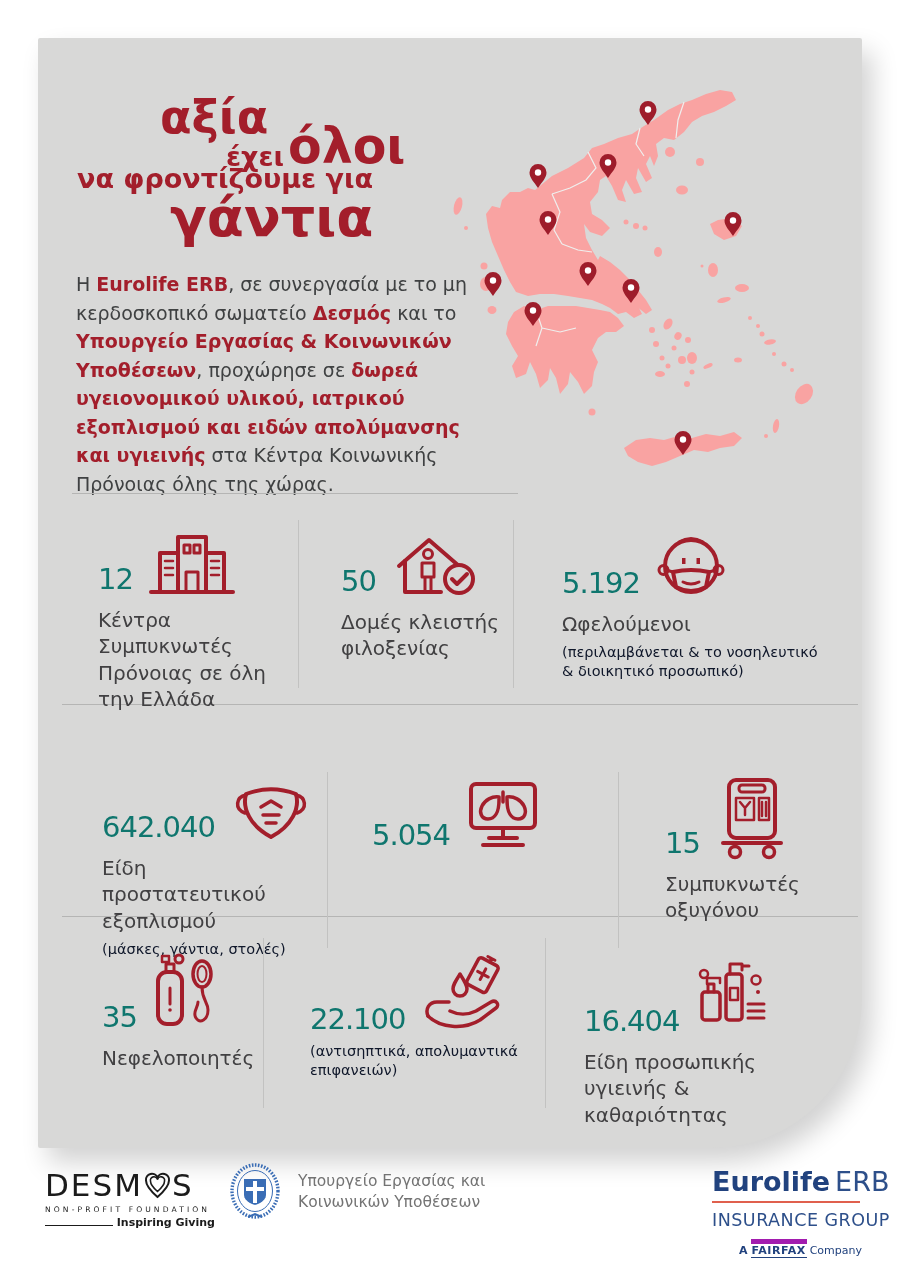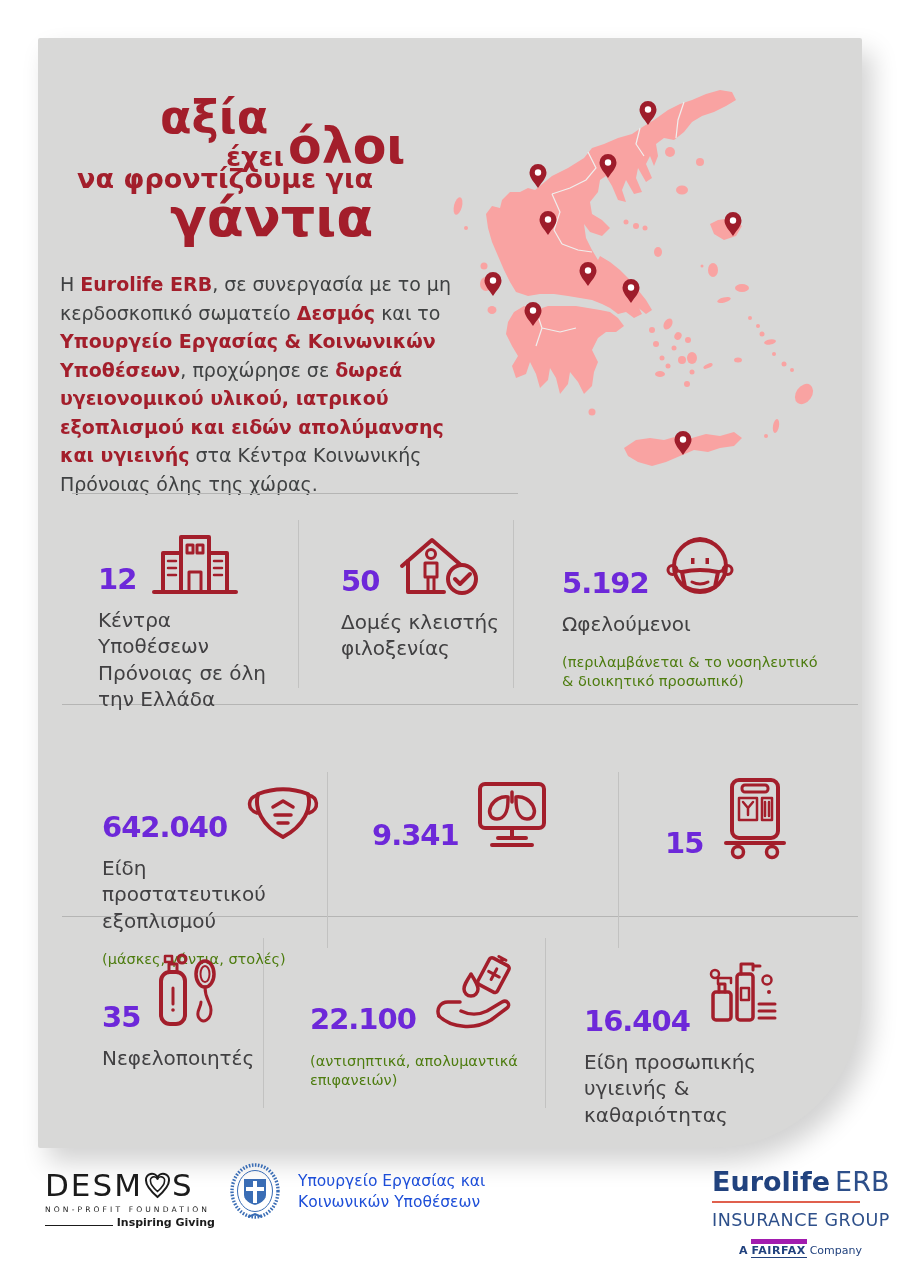--- a/index.html
+++ b/index.html
@@ -20,44 +20,44 @@
   }
   
   .t-word{position:absolute;color:#a31e2b;font-weight:bold;line-height:1;white-space:nowrap;}
   #t1{left:160px;top:94px;font-size:46px;}
   #t2{left:226px;top:143px;font-size:27px;}
   #t3{left:288px;top:122px;font-size:49px;}
   #t4{left:77px;top:165px;font-size:27px;}
   #t5{left:170px;top:191px;font-size:54px;}
   
   .intro{
-    position:absolute;left:60px;top:270px;width:404px;
+    position:absolute;left:76px;top:270px;width:404px;
     font-size:19px;line-height:28.5px;color:#3f4142;font-weight:500;
   }
   .seg-red{color:#a31e2b;font-weight:bold;}
   
   .hr{position:absolute;height:1px;background:#b5b5b4;}
   #hr1{left:72px;top:493px;width:446px;}
   #hr2{left:62px;top:704px;width:796px;}
   #hr3{left:62px;top:916px;width:796px;}
   
   .srow{position:absolute;left:62px;width:796px;display:flex;}
   #row1{top:520px;height:168px;}
   #row2{top:772px;height:176px;}
   #row3{top:938px;height:170px;}
   .scol{box-sizing:border-box;height:100%;}
   .scol + .scol{border-left:1px solid #c2c2c1;}
   .stat-top{display:flex;align-items:flex-end;gap:15px;}
   .stat-value{
-    color:#6d28d9;font-weight:bold;font-size:29px;letter-spacing:-1px;
+    color:#0f766e;font-weight:normal;font-size:29px;letter-spacing:-1px;
     line-height:1;padding-bottom:2px;white-space:nowrap;
   }
   .stat-icon{flex:0 0 auto;}
   .stat-label{margin-top:11px;font-size:20px;line-height:1.32;color:#414042;}
-  .stat-note{margin-top:16px;font-size:14.5px;line-height:1.3;color:#4d7c0f;}
+  .stat-note{margin-top:6px;font-size:14.5px;line-height:1.3;color:#0f172a;}
   
   #r1c1{width:236px;padding:14px 0 0 36px;}  #r1c1 .stat-label{max-width:185px;}
   #r1c2{width:215px;padding:14px 0 0 42px;}  #r1c2 .stat-label{max-width:160px;}
   #r1c3{width:345px;padding:10px 0 0 48px;}  #r1c3 .stat-note{max-width:265px;}
   #r2c1{width:265px;padding:14px 0 0 40px;}  #r2c1 .stat-label{max-width:200px;}
   #r2c2{width:291px;padding:8px 0 0 44px;}   #r2c2 .stat-label{max-width:235px;}
   #r2c3{width:240px;padding:4px 0 0 46px;}   #r2c3 .stat-label{max-width:150px;}
   #r3c1{width:201px;padding:14px 0 0 40px;}
   #r3c2{width:282px;padding:16px 0 0 46px;}  #r3c2 .stat-note{max-width:215px;}
   #r3c3{width:313px;padding:16px 0 0 38px;}  #r3c3 .stat-label{max-width:245px;}
@@ -65,21 +65,21 @@
   .map{position:absolute;left:440px;top:60px;}
   
   .footer{position:absolute;left:0;top:1150px;width:900px;height:122px;}
   .desmos{position:absolute;left:45px;top:20px;width:170px;color:#1b1b1b;}
   .desmos-name{font-size:31px;letter-spacing:2px;line-height:1;display:flex;align-items:center;}
   .desmos-sub{font-size:7.6px;letter-spacing:3.1px;margin-top:4px;white-space:nowrap;}
   .desmos-tagline{display:flex;align-items:flex-end;margin-top:2px;}
   .desmos-tagline .tl-line{flex:1;border-bottom:1.6px solid #1b1b1b;margin-bottom:3px;}
   .desmos-tagline .tl-text{font-size:11px;font-weight:bold;margin-left:4px;white-space:nowrap;}
   .ministry{position:absolute;left:228px;top:12px;display:flex;align-items:center;gap:16px;}
-  .ministry-text{font-size:15.5px;line-height:21px;color:#1d4ed8;font-weight:500;}
+  .ministry-text{font-size:15.5px;line-height:21px;color:#737373;font-weight:500;}
   .eurolife{position:absolute;left:712px;top:18px;width:150px;}
   .eurolife-brand{font-size:27px;line-height:1;color:#21427e;white-space:nowrap;}
   .eurolife-brand .b1{font-weight:bold;}
   .eurolife-brand .b2{font-weight:normal;color:#2d4f8a;margin-left:5px;}
   .eurolife-rule{height:2px;background:#e0604d;margin:6px 0 7px 0;width:148px;}
   .eurolife-group{font-size:17.5px;letter-spacing:.5px;color:#2d4f8a;white-space:nowrap;}
   .fairfax-line{margin-top:14px;font-size:11px;color:#21427e;text-align:right;white-space:nowrap;}
   .fairfax-line .fx-a{font-weight:bold;margin-right:3px;}
   .fairfax-line .fx-name{font-weight:bold;letter-spacing:.5px;border-top:5px solid #a21caf;border-bottom:1px solid #21427e;padding:0 1px;}
   .fairfax-line .fx-co{margin-left:3px;}
@@ -227,21 +227,21 @@
               <rect x="46" y="11" width="6" height="8"></rect>
               <rect x="38" y="38" width="12" height="20"></rect>
             </g>
           <g stroke-width="2.5">
               <path d="M17,27 h8 M17,34 h8 M17,41 h8"></path>
               <path d="M63,27 h8 M63,34 h8 M63,41 h8"></path>
             </g>
           <path d="M3,58 H85"></path>
         </svg>
       </div>
-      <div class="stat-label">Κέντρα Υποθέσεων Πρόνοιας σε όλη την Ελλάδα</div>
+      <div class="stat-label">Κέντρα Συμπυκνωτές Πρόνοιας σε όλη την Ελλάδα</div>
     </div>
     <div class="scol" id="r1c2">
       <div class="stat-top">
         <div class="stat-value">50</div>
         <svg class="stat-icon icon-stroke" width="90" height="64" viewBox="0 0 90 64" stroke-width="4">
           <path d="M8,32 L38,6 L68,32"></path>
           <path d="M14,27 V58 H50"></path>
           <g stroke-width="3">
             <circle cx="37" cy="20" r="4.5"></circle>
             <path d="M31,29 h12 v14 h-12 z M34,43 v13 M40,43 v13 M31,31 v9 M43,31 v9"></path>
@@ -284,21 +284,21 @@
           <path d="M66,9 C76,11 78,23 67,27" stroke-width="3.5"></path>
           <path d="M31,21 L41,15 L51,21" stroke-width="3.5"></path>
           <path d="M33,29 H49 M36,37 H46" stroke-width="3.5"></path>
         </svg>
       </div>
       <div class="stat-label">Είδη προστατευτικού εξοπλισμού</div>
       <div class="stat-note">(μάσκες, γάντια, στολές)</div>
     </div>
     <div class="scol" id="r2c2">
       <div class="stat-top">
-        <div class="stat-value">9.341</div>
+        <div class="stat-value">5.054</div>
         <svg class="stat-icon icon-stroke" width="76" height="72" viewBox="0 0 76 72" stroke-width="4">
           <rect x="6" y="4" width="64" height="44" rx="5"></rect>
           <g stroke-width="3.5">
             <path d="M38,12 V22"></path>
             <path d="M34,20 C34,32 30,39 23,39 C16,39 14,32 17,26 C20,20 27,16 34,17 Z"></path>
             <path d="M42,20 C42,32 46,39 53,39 C60,39 62,32 59,26 C56,20 49,16 42,17 Z"></path>
           </g>
           <path d="M38,48 V58 M24,58 H52 M18,65 H58"></path>
         </svg>
       </div>
@@ -315,20 +315,21 @@
             <rect x="44" y="22" width="10" height="22"></rect>
             <path d="M47,26 V40 M51,26 V40"></path>
           </g>
           <path d="M8,67 H66"></path>
           <g stroke-width="3.5">
               <circle cx="20" cy="76" r="5.5"></circle>
               <circle cx="54" cy="76" r="5.5"></circle>
             </g>
         </svg>
       </div>
+      <div class="stat-label">Συμπυκνωτές οξυγόνου</div>
     </div>
   </div>
 
   <div class="srow" id="row3">
     <div class="scol" id="r3c1">
       <div class="stat-top">
         <div class="stat-value">35</div>
         <svg class="stat-icon icon-stroke" width="64" height="82" viewBox="0 0 64 82" stroke-width="4">
           <rect x="6" y="20" width="24" height="52" rx="9"></rect>
           <g stroke-width="3">

